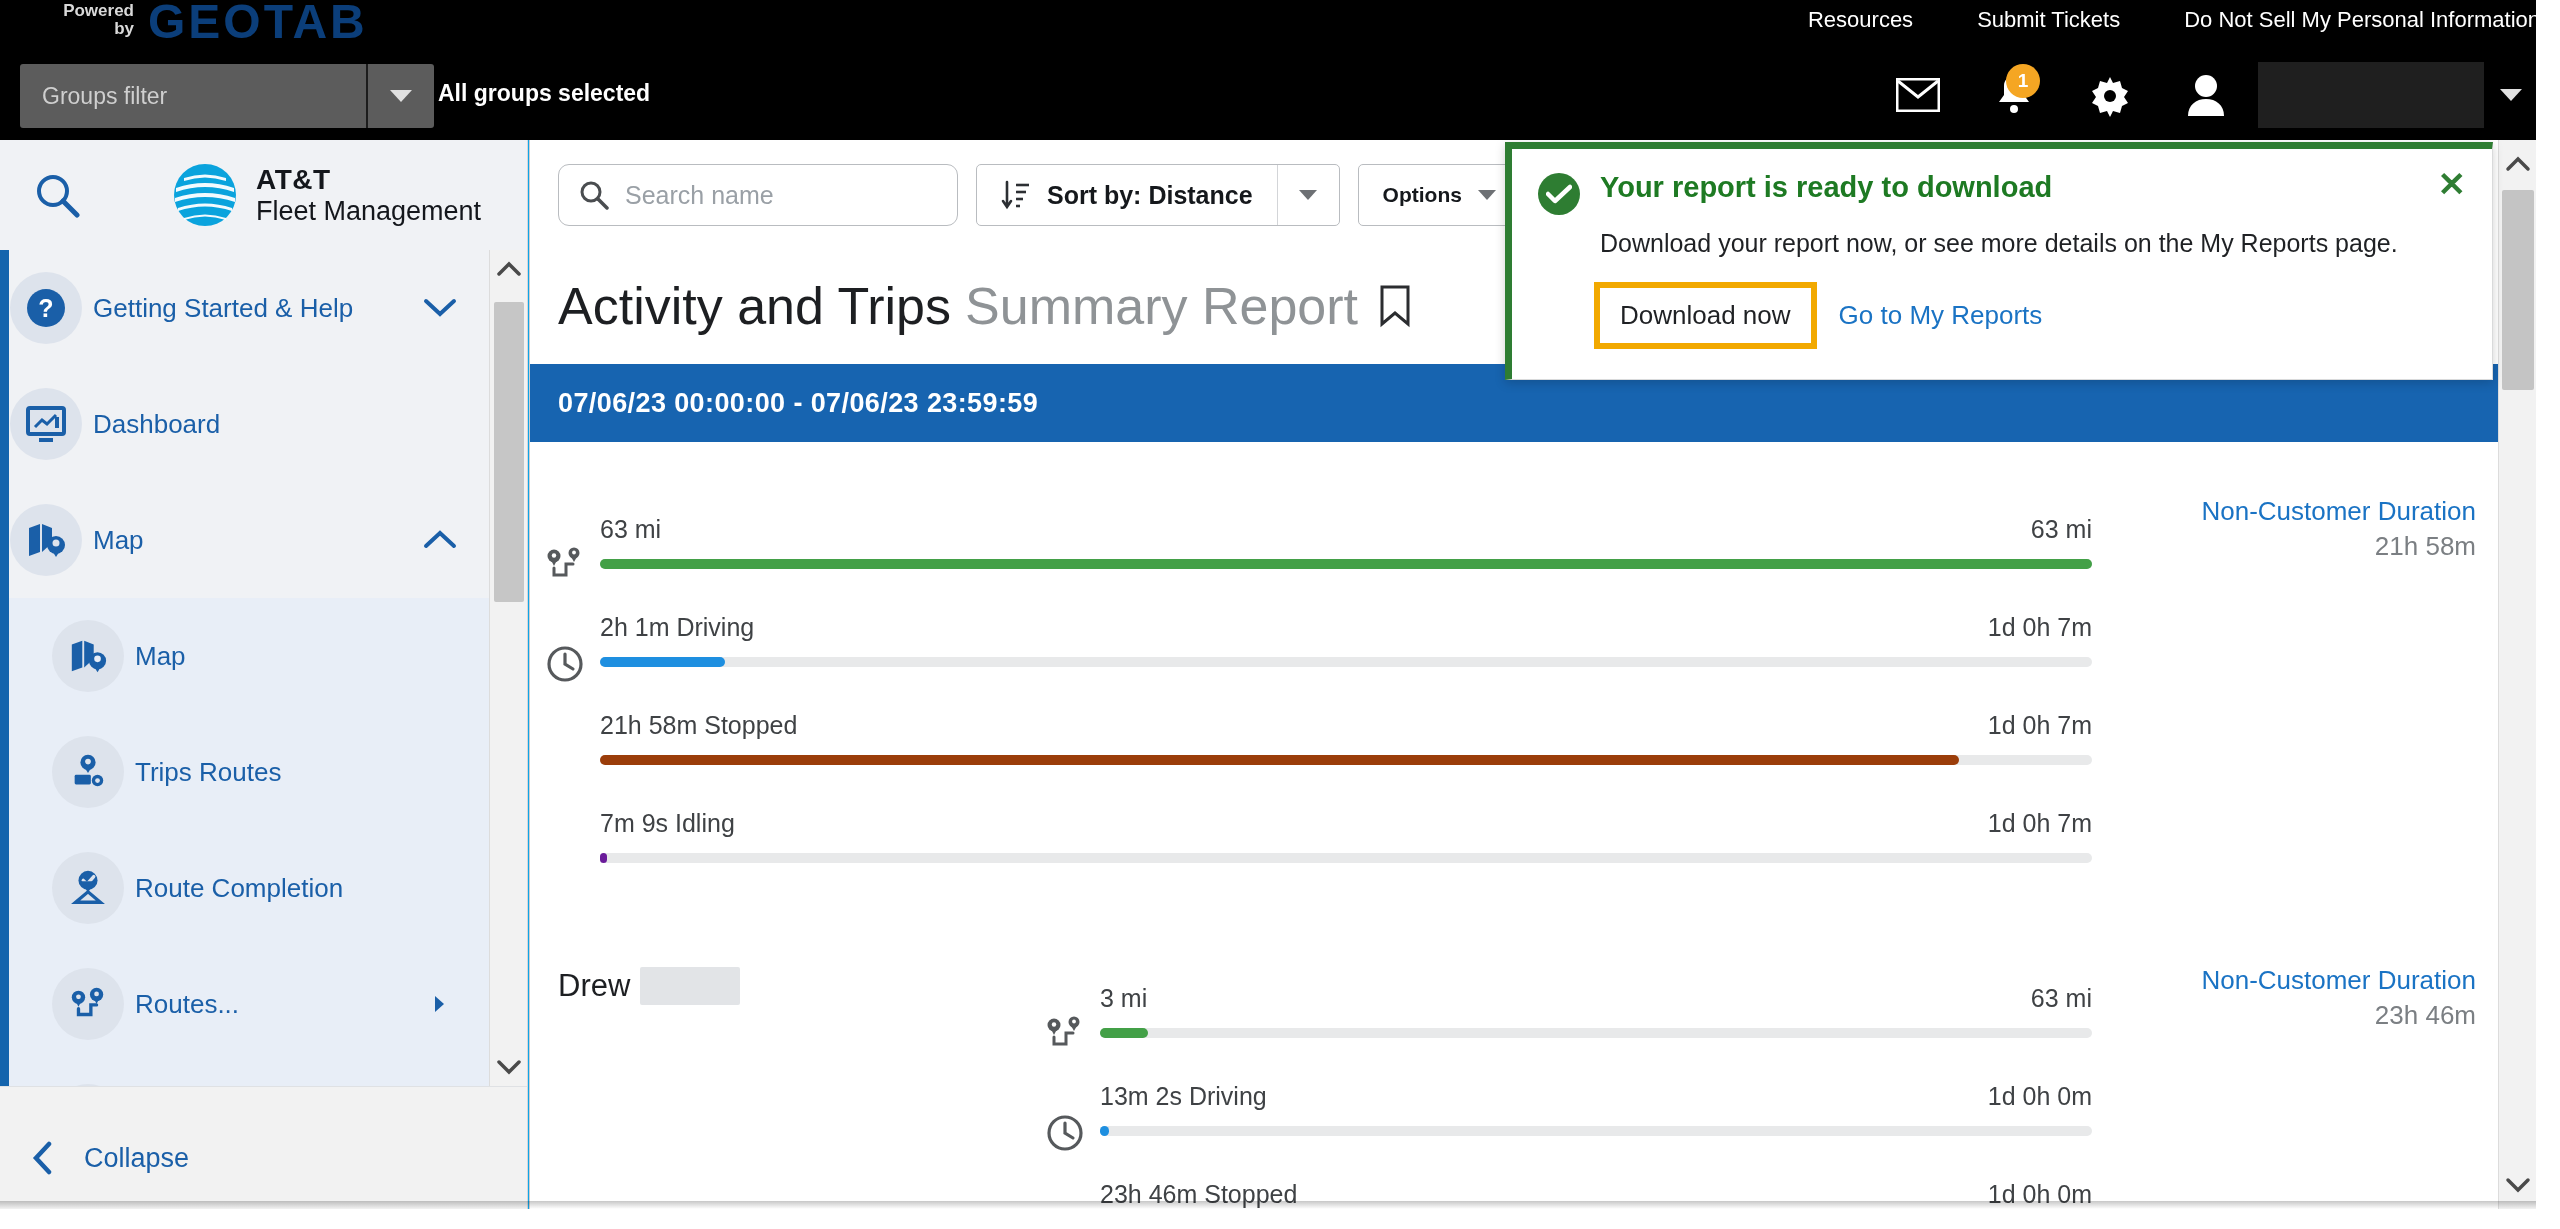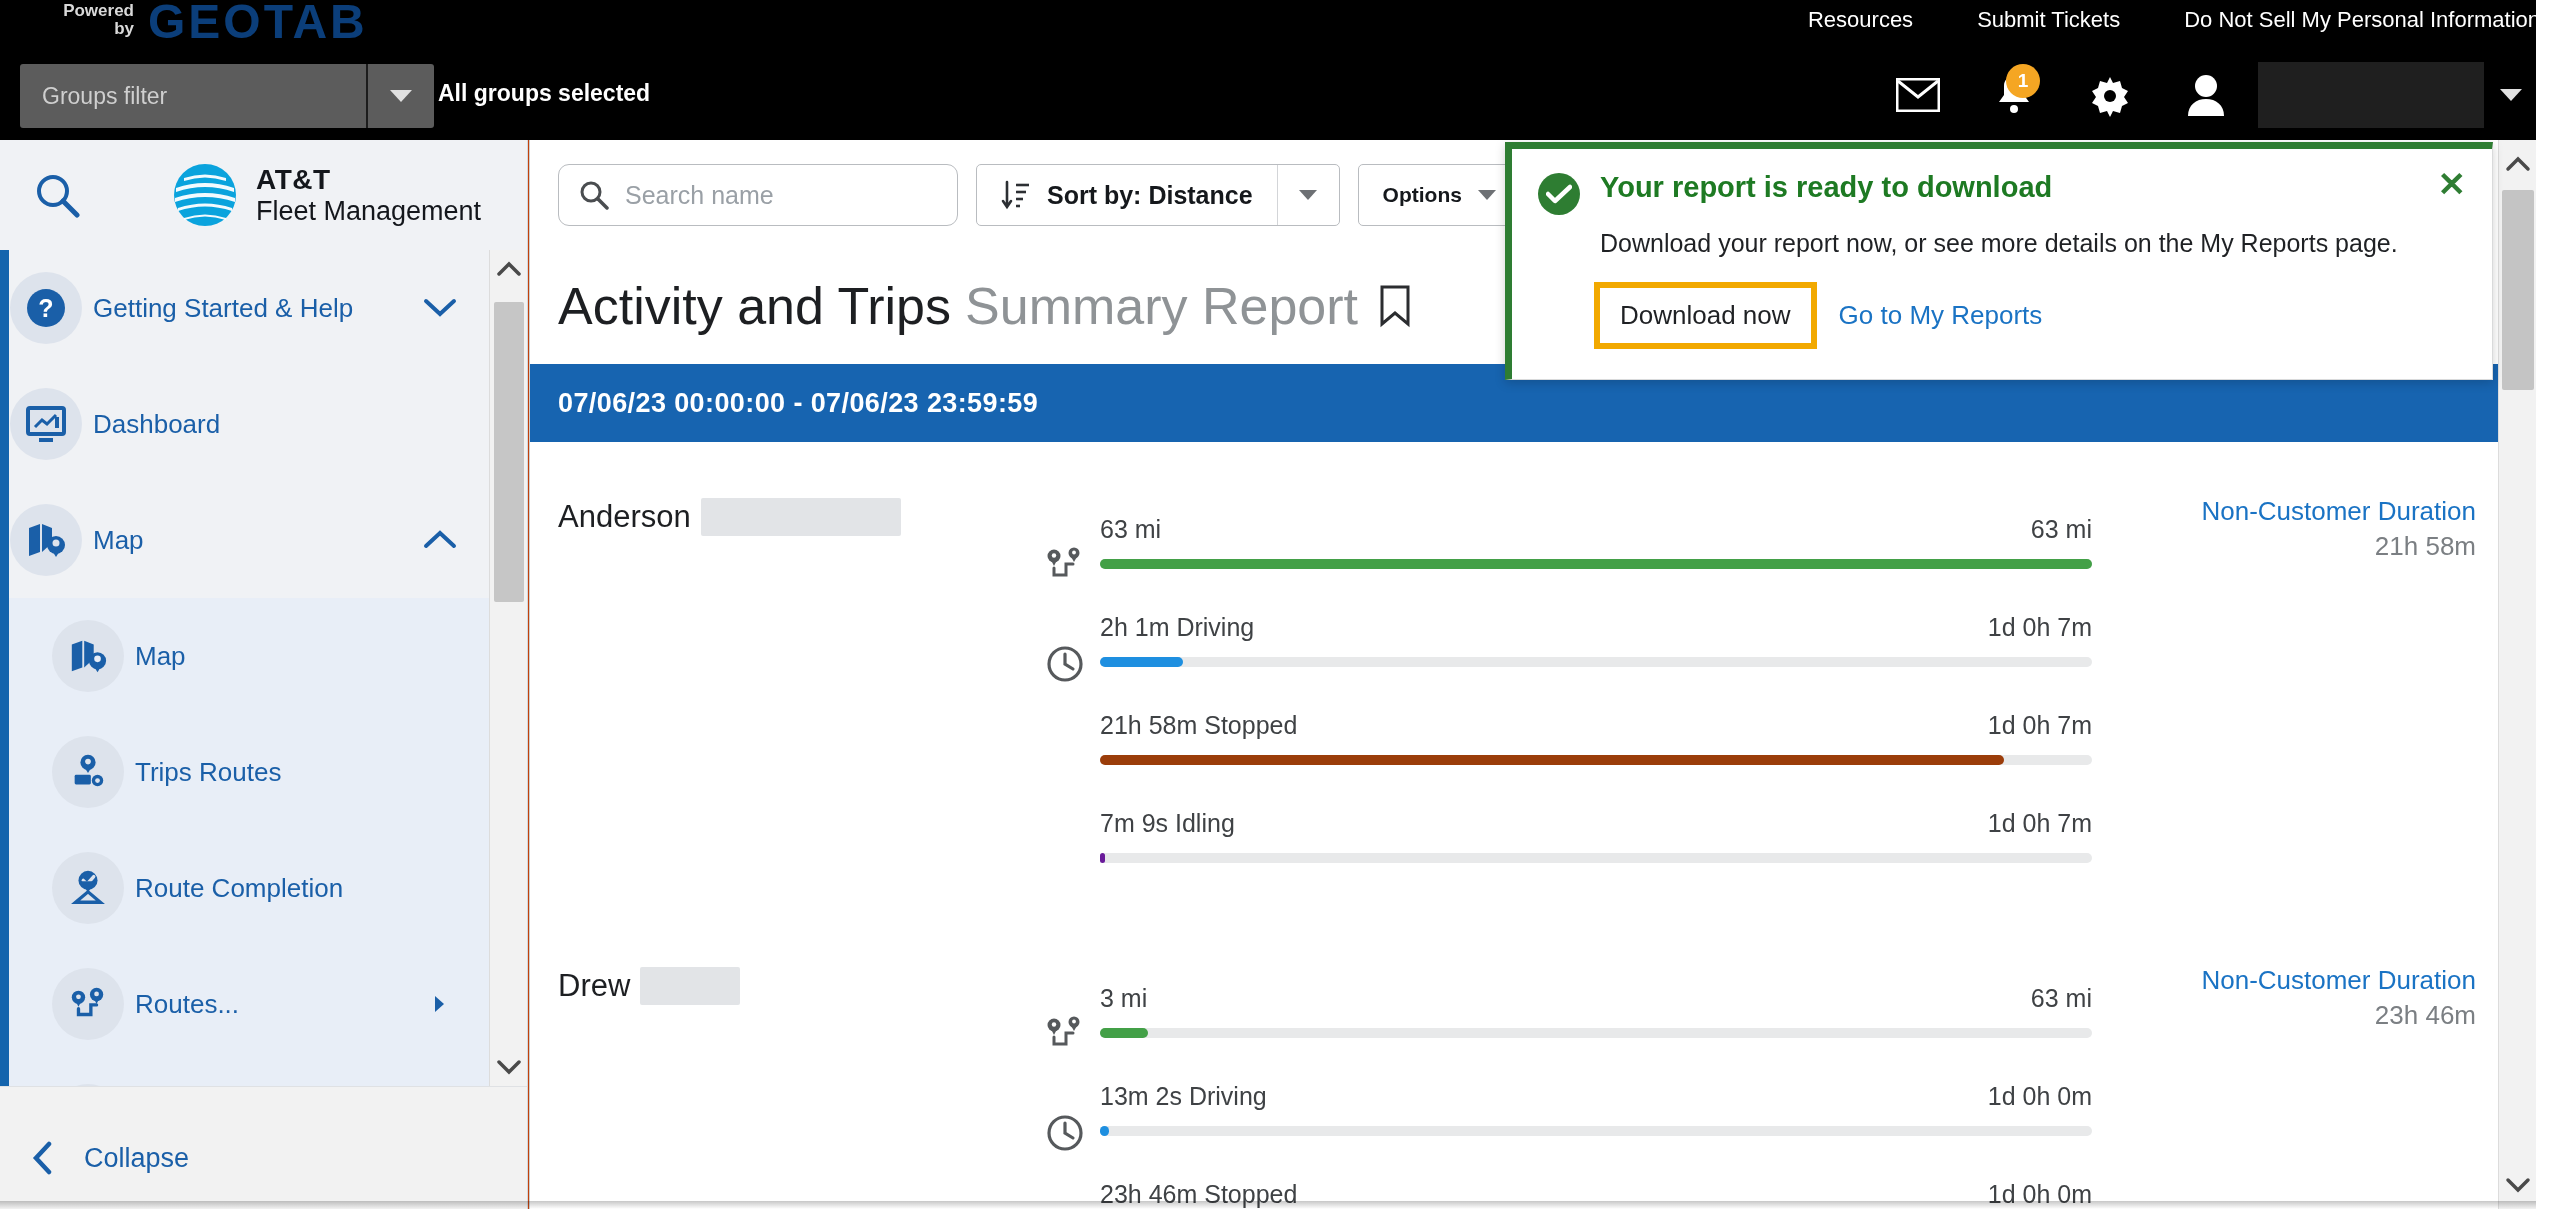--- a/index.html
+++ b/index.html
@@ -5,21 +5,21 @@
   * { box-sizing: border-box; margin: 0; padding: 0; }
   html, body {
     width: 2560px; height: 1229px;
     background: #ffffff;
     font-family: "Liberation Sans", sans-serif;
     overflow: hidden;
   }
   #app {
     position: relative;
     width: 2560px; height: 1229px;
-    background: #c2410c;
+    background: #0ea5e9;
     overflow: hidden;
   }
 
   
   .topbar {
     position: absolute; left: 0; top: 0;
     width: 2560px; height: 140px;
     background: #000000;
   }
   .brand-powered {
@@ -609,26 +609,20 @@
           <path d="M4 3 L30 3 L30 40 L17 29 L4 40 Z" fill="none" stroke="#2b2d30" stroke-width="3"></path>
         </svg>
     </div>
 
     <div class="date-bar">
       <span class="t">07/06/23 00:00:00 - 07/06/23 23:59:59</span>
     </div>
 
     <div class="rows" id="report-rows">
         <div class="row">
-          <div class="row-name">
-            <div class="nm">
-              <span>Anderson</span>
-              <span class="redact" style="width: 200px;"></span>
-            </div>
-          </div>
           <div class="bars-col">
             <div class="bar-group">
               <div style="width: 70px; flex: 0 0 auto;">
                 <div class="bar-icon" style="height: 98px; padding-top: 30px;">
                   <svg width="42" height="42" viewBox="0 0 42 42">
                     <circle cx="10" cy="11" r="6.5" fill="#56595c"></circle>
                     <circle cx="10" cy="10.5" r="2.2" fill="#fff"></circle>
                     <path d="M10 21 L6 13 L14 13 Z" fill="#56595c"></path>
                     <circle cx="30" cy="8" r="5.5" fill="#56595c"></circle>
                     <circle cx="30" cy="7.5" r="1.9" fill="#fff"></circle>

